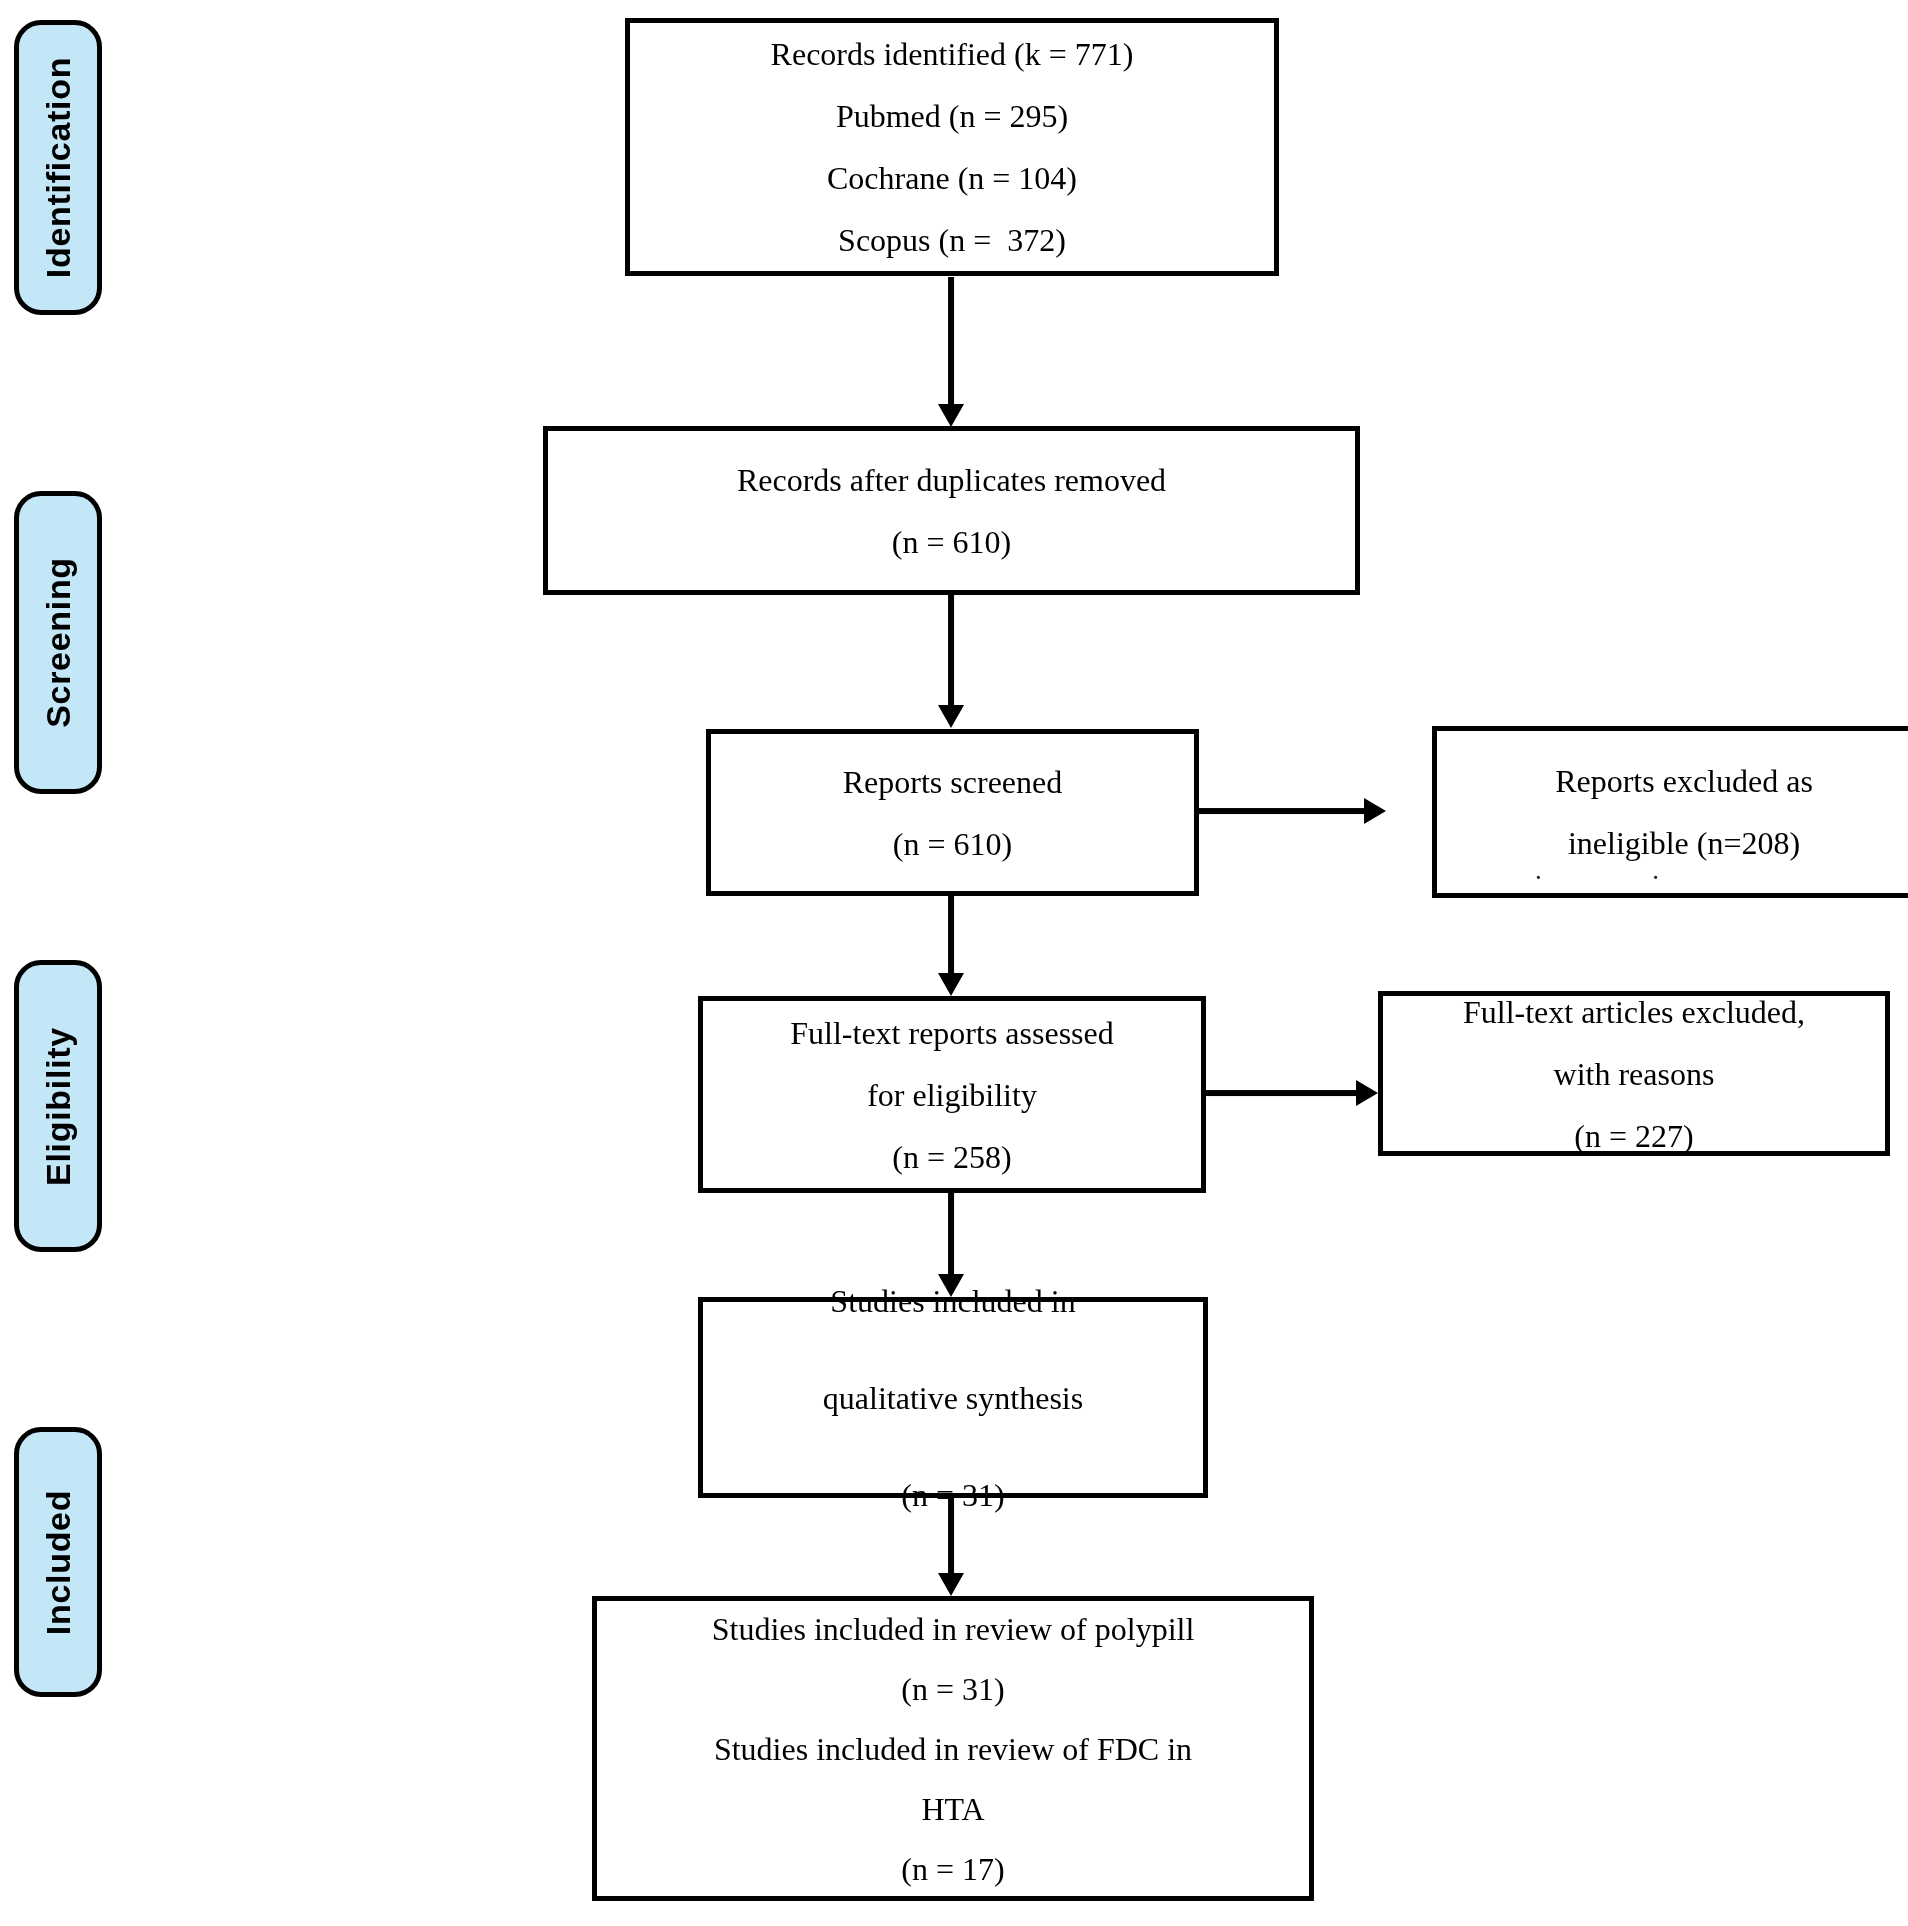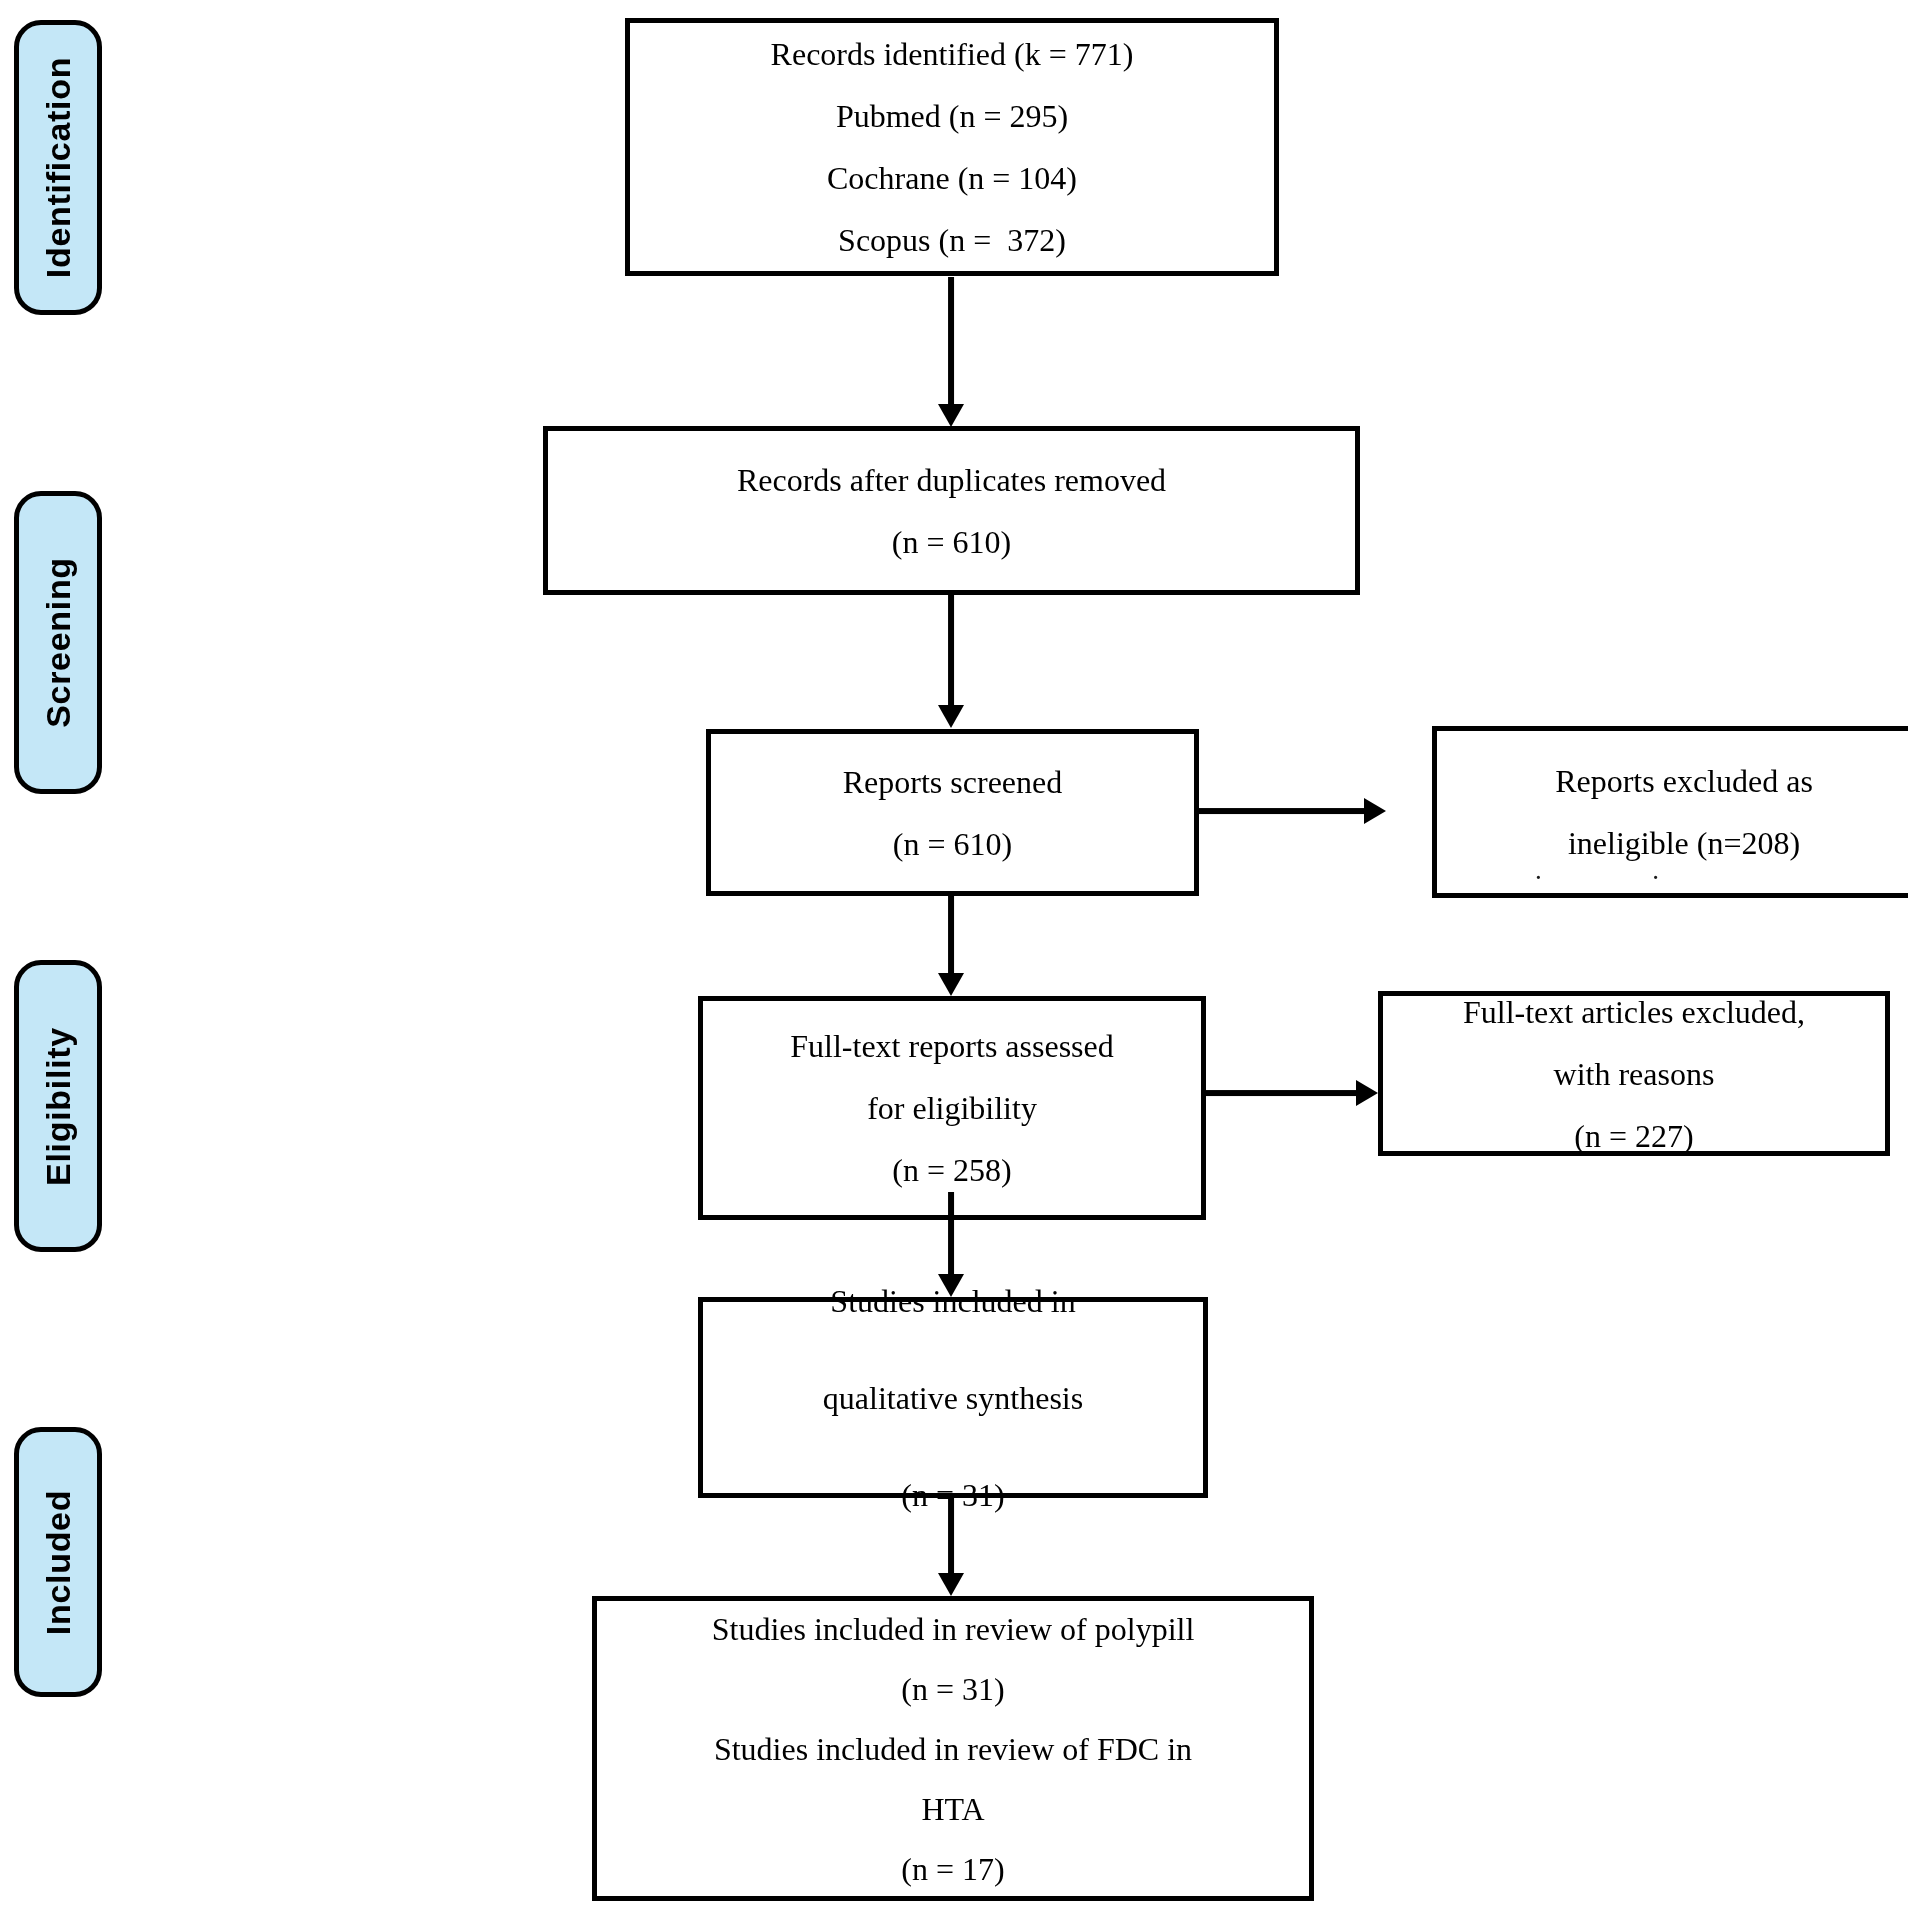--- a/index.html
+++ b/index.html
@@ -144,21 +144,21 @@
 
   <div class="fbox" style="left:1386px; top:726px; width:504px; height:172px;margin-left:46px;">
     <div class="line">Reports excluded as</div>
     <div class="line">ineligible (n=208)</div>
     <div class="stray-dots">
       <span>.</span>
       <span>.</span>
     </div>
   </div>
 
-  <div class="fbox" style="left:698px; top:996px; width:508px; height:224px;">
+  <div class="fbox" style="left:698px; top:996px; width:508px; height:197px;">
     <div class="line">Full-text reports assessed</div>
     <div class="line">for eligibility</div>
     <div class="line">(n = 258)</div>
   </div>
 
   <div class="fbox" style="left:1378px; top:991px; width:512px; height:165px;">
     <div class="line">Full-text articles excluded,</div>
     <div class="line">with reasons</div>
     <div class="line">(n = 227)</div>
   </div>

